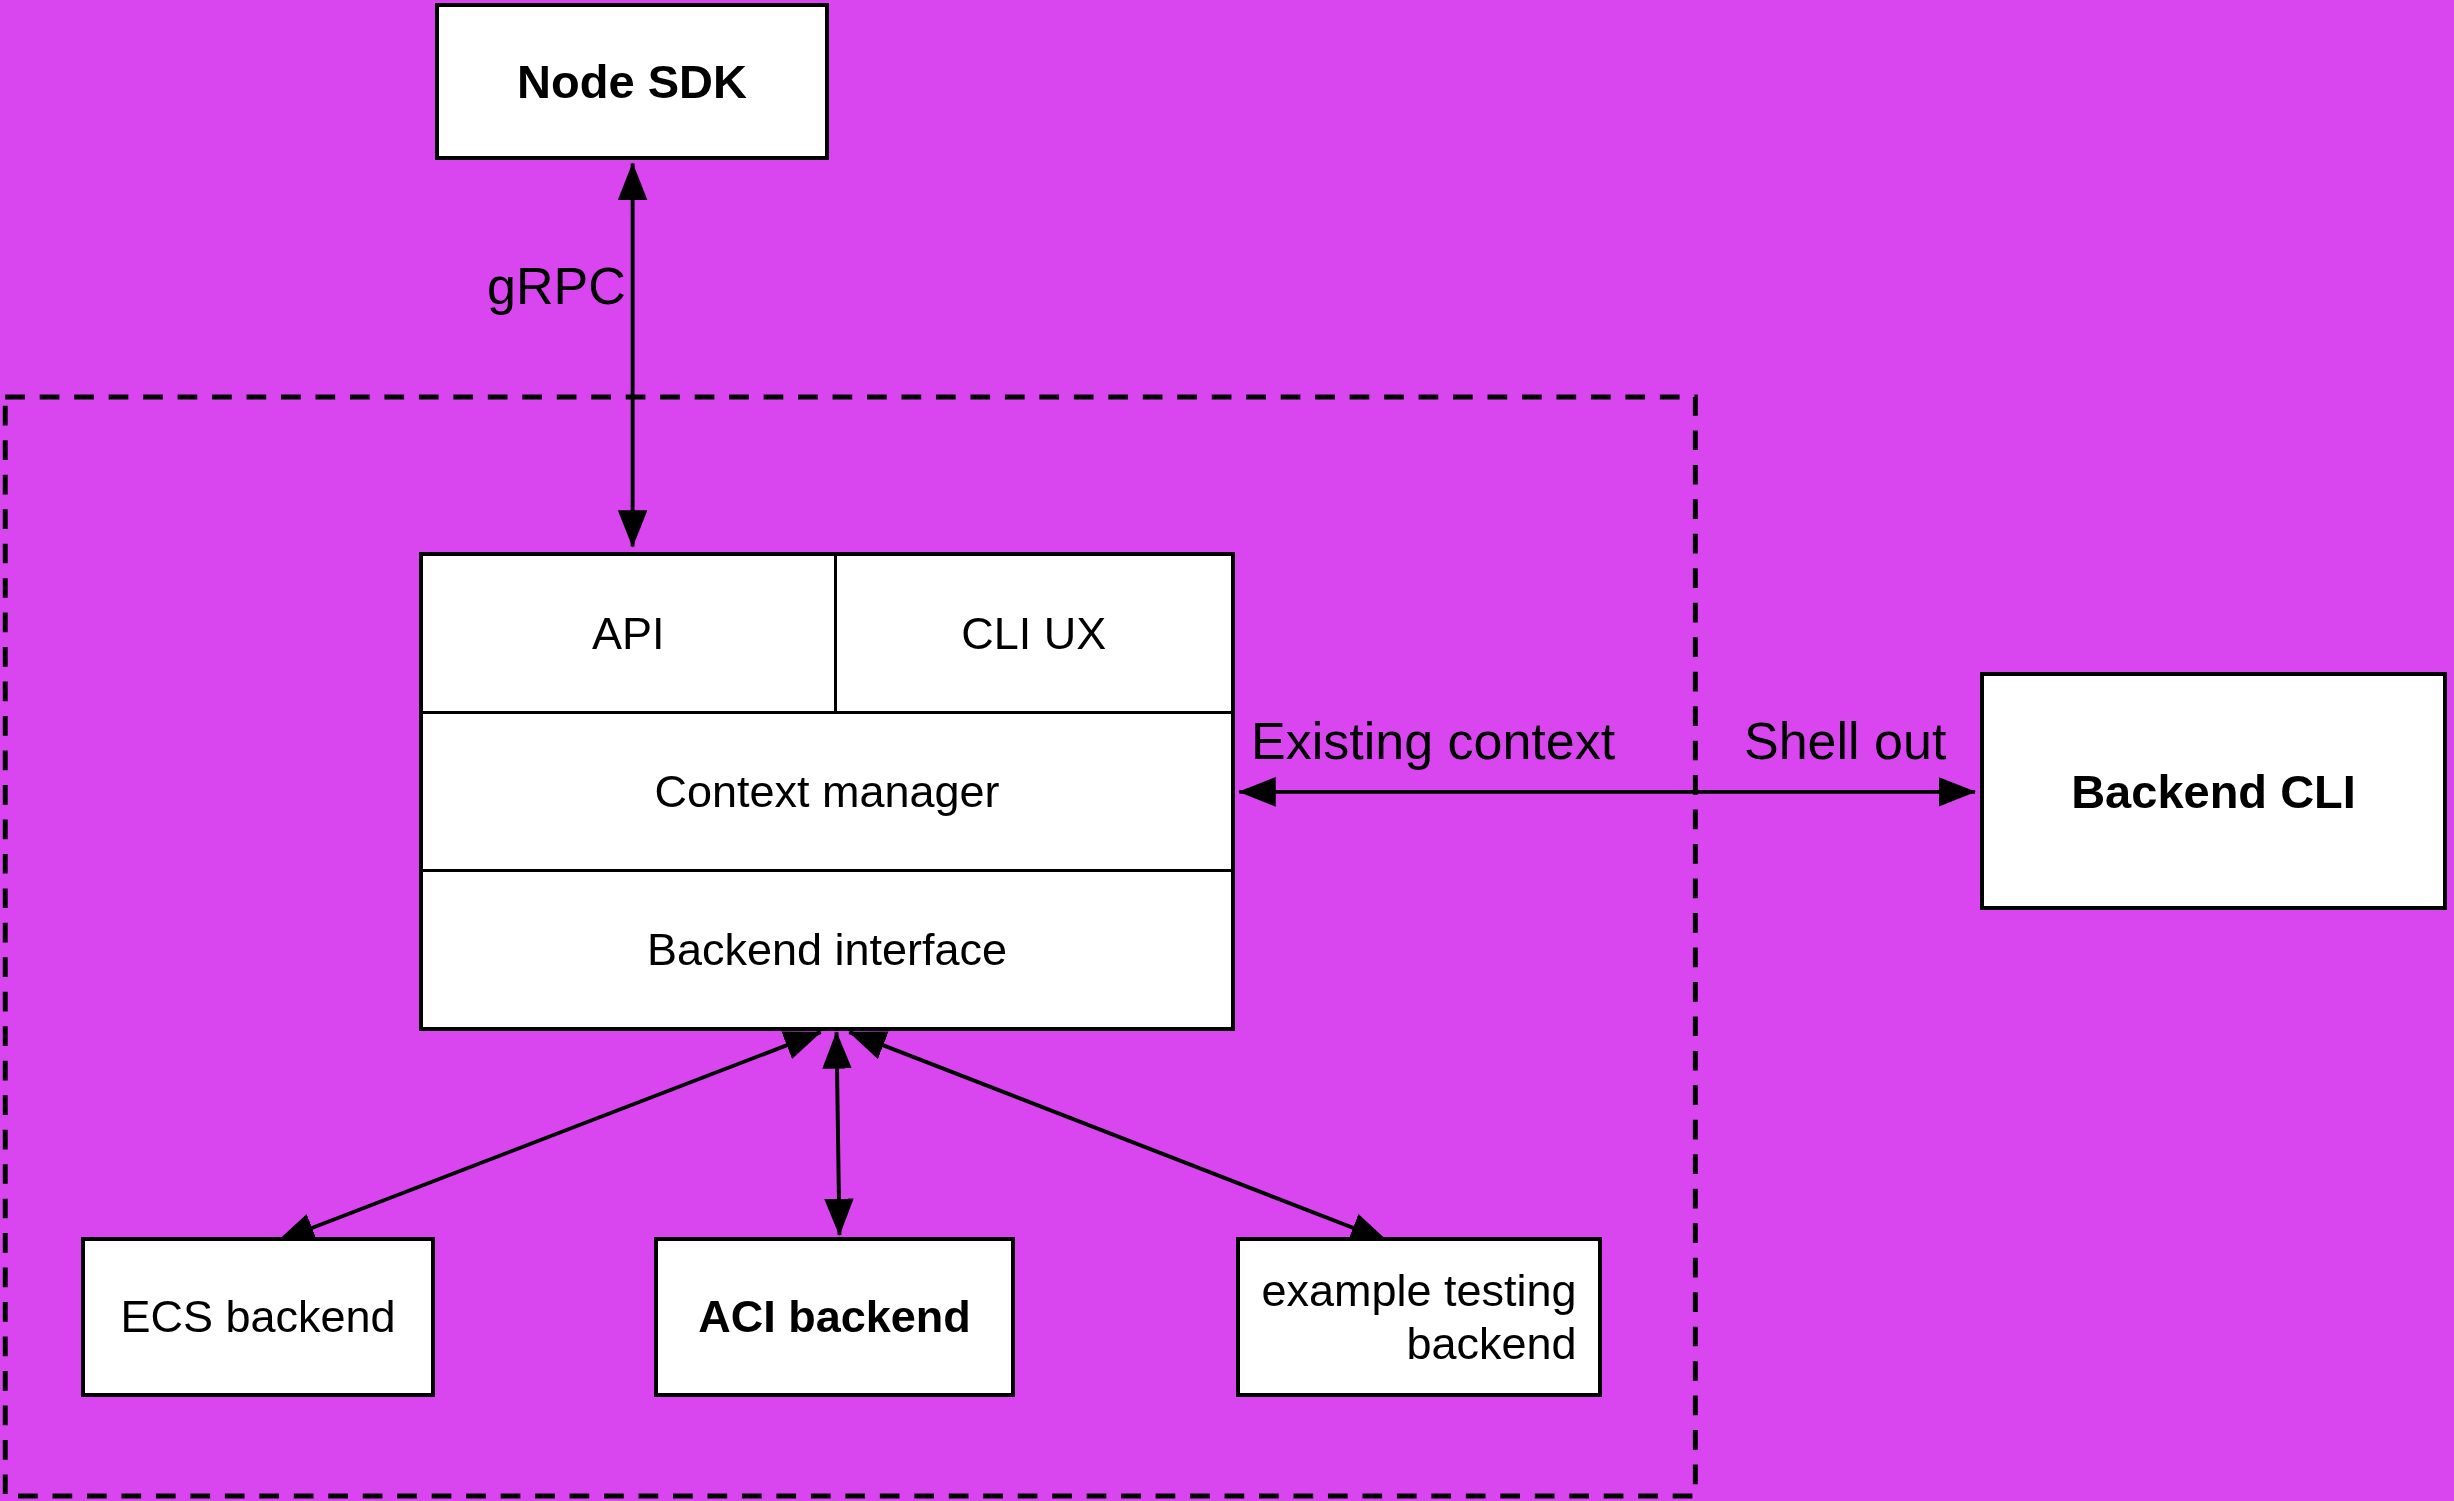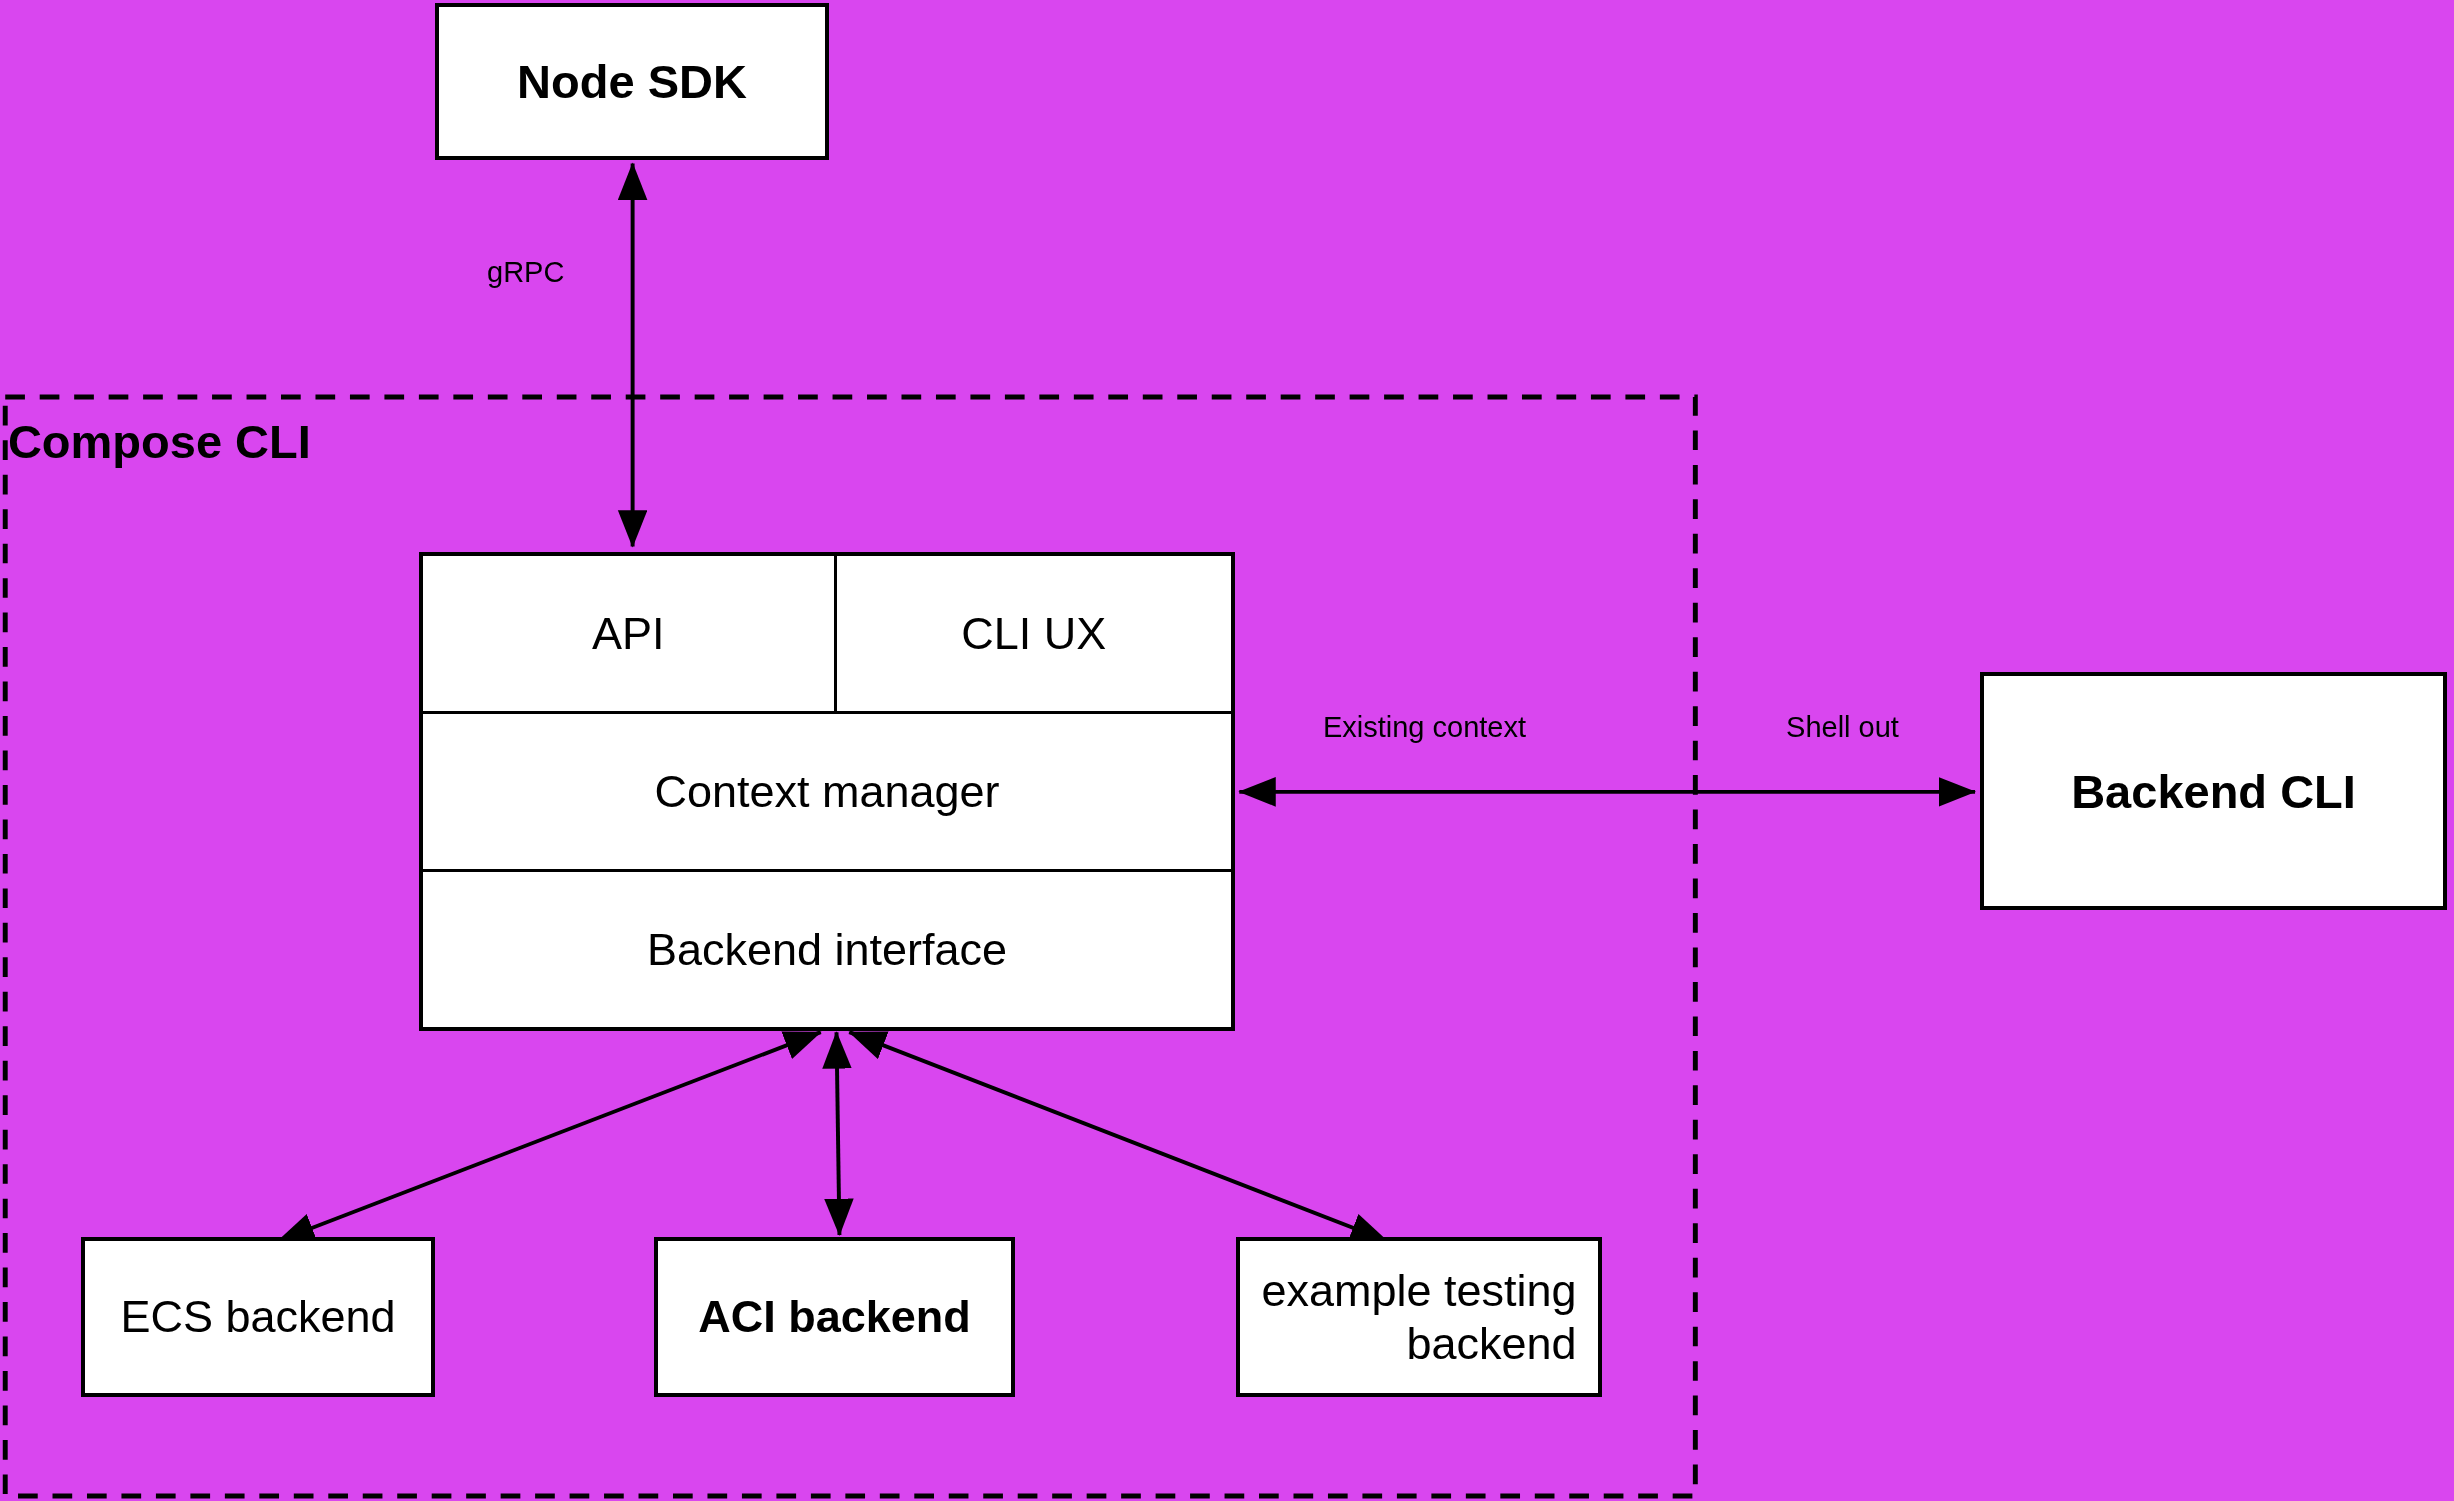--- a/index.html
+++ b/index.html
@@ -44,21 +44,21 @@
   .row.split { align-items: stretch; justify-content: flex-start; }
   .cell {
     display: flex;
     align-items: center;
     justify-content: center;
   }
   .cell-api { flex: 0 0 51.2%; border-right: 3.9px solid #000000; box-sizing: border-box; }
   .cell-ux { flex: 1 1 auto; }
   .float-label {
     position: absolute;
-    font-size: 29px;
+    font-size: 52px;
     white-space: nowrap;
   }
   .container-title {
     position: absolute;
     font-size: 47px;
     font-weight: bold;
     white-space: nowrap;
   }
   .stack {
     display: flex;
@@ -92,21 +92,20 @@
 
     <line x1="862" y1="1048" x2="1408" y2="1260" stroke="#000000" stroke-width="4" marker-start="url(#ah)" marker-end="url(#ah)"></line>
   </svg>
 
   <div class="box bold" style="left:435px; top:3px; width:394px; height:157px;">
     <span>Node SDK</span>
   </div>
 
   <div class="float-label" style="left:487px; top:256px;">gRPC</div>
 
-  <div class="container-title" style="left:7.9px; top:414px;">Compose CLI</div>
 
   <div class="box table" style="left:419px; top:552px; width:816px; height:479px;justify-content:flex-end;">
     <div class="row split">
       <div class="cell cell-api">
         <span>API</span>
       </div>
       <div class="cell cell-ux">
         <span>CLI UX</span>
       </div>
     </div>

